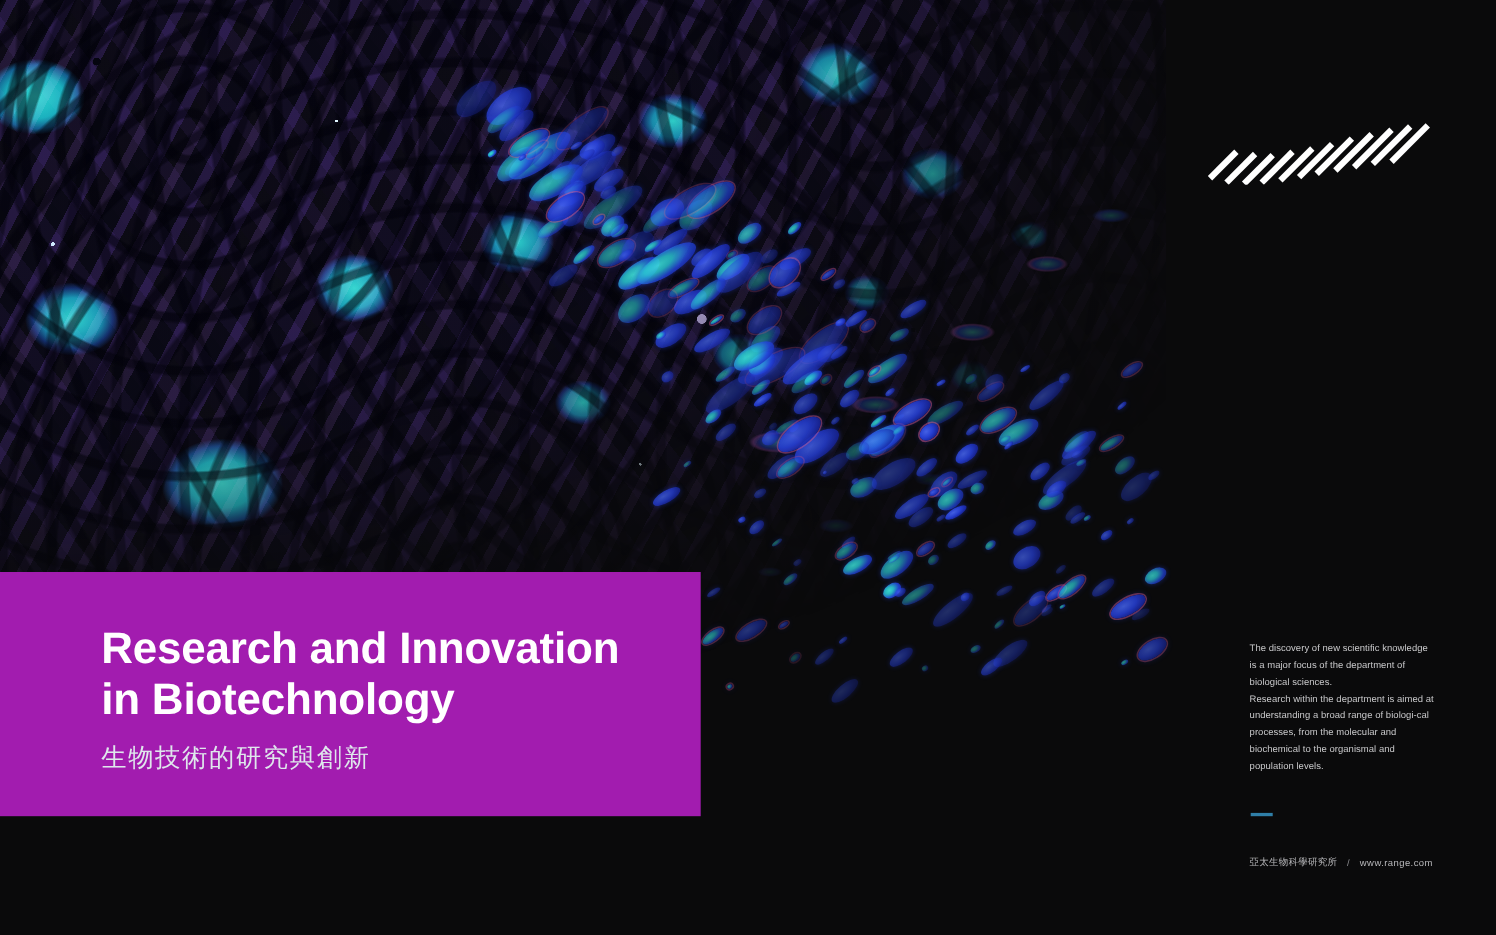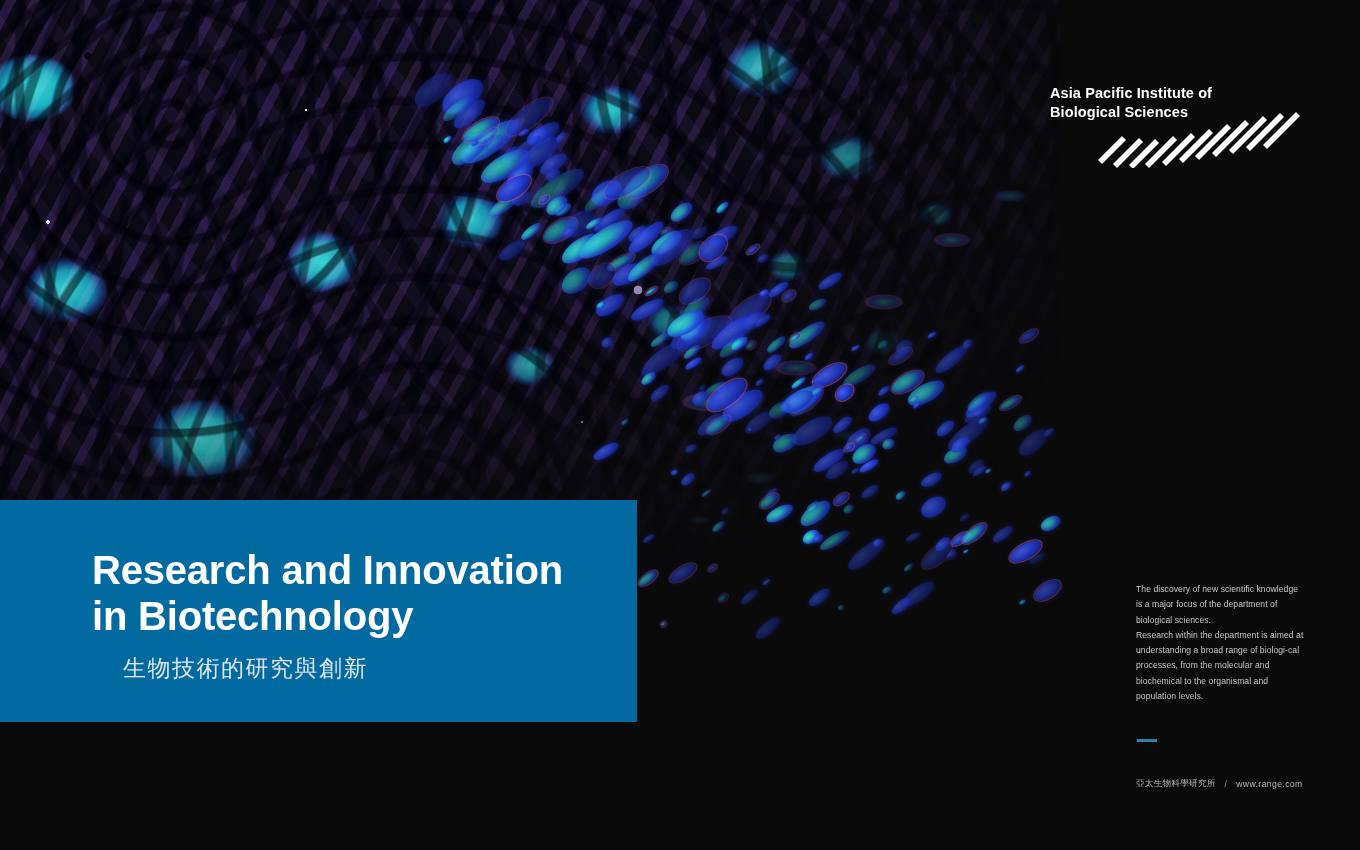--- a/index.html
+++ b/index.html
@@ -152,30 +152,30 @@
   
   .brand { position:absolute; left:1050px; top:84px; width:260px; }
   .brand-name {
     color:#ffffff; font-size:14.5px; font-weight:bold;
     line-height:1.28; letter-spacing:.1px; white-space:pre-line;
   }
   .logo-mark { position:absolute; left:1098px; top:104px; width:205px; height:64px; }
 
   
   .title-panel {
-    position:absolute; left:0; top:500px; width:637px; height:222px;
-    background:#0369a1; padding:48px 0 0 92px;
+    position:absolute; left:0; top:520px; width:637px; height:222px;
+    background:#a21caf; padding:48px 0 0 92px;
   }
   .title-en {
     color:#ffffff; font-size:40px; font-weight:bold;
     line-height:1.14; letter-spacing:-0.2px; white-space:pre-line;
   }
   .title-zh {
     margin-top:14px; color:#dfe7ec; font-size:23px;
-    font-weight:normal; letter-spacing:1.5px;margin-left:31px;
+    font-weight:normal; letter-spacing:1.5px;
   }
 
   
   .body-copy {
     position:absolute; left:1136px; top:582px; width:170px;
     color:#c9c9cb; font-size:8.6px; line-height:1.78;
     letter-spacing:.05px; white-space:pre-line;
   }
   .rule {
     position:absolute; left:1137px; top:739px;
@@ -427,24 +427,20 @@
       <div class="cell blue" style="left: 962.627px; top: 408.18px; width: 30.1475px; height: 12.1257px; opacity: 0.405024; transform: rotate(-31.2953deg);"></div>
       <div class="cell blue" style="left: 966.81px; top: 462.359px; width: 17.6355px; height: 8.7369px; opacity: 0.341153; transform: rotate(-41.8931deg);"></div>
       <div class="cell blue" style="left: 934.207px; top: 539.105px; width: 18.3523px; height: 10.3617px; opacity: 0.653977; transform: rotate(-41.1363deg);"></div>
       <div class="cell blue" style="left: 974.218px; top: 409.673px; width: 10.6235px; height: 6.1147px; opacity: 0.415639; transform: rotate(-28.4192deg);"></div>
       <div class="cell pinkring" style="left: 789.435px; top: 335.256px; width: 11.7886px; height: 5.10901px; opacity: 0.704578; transform: rotate(-36.5038deg);"></div>
       <div class="cell" style="left: 881.814px; top: 587.327px; width: 10.1026px; height: 6.25016px; opacity: 0.401379; transform: rotate(-28.2052deg);"></div>
       <div class="cell" style="left: 977.753px; top: 418.029px; width: 10.2465px; height: 5.04338px; opacity: 0.427386; transform: rotate(-28.5342deg);"></div>
       <div class="cell blue" style="left: 1023.55px; top: 472.362px; width: 6.53674px; height: 3.51052px; opacity: 0.576725; transform: rotate(-39.289deg);"></div>
     </div>
 
-  <div class="brand">
-    <div class="brand-name">Asia Pacific Institute of
-Biological Sciences</div>
-  </div>
 
   <svg class="logo-mark" viewBox="0 0 205 64">
     <g stroke="#ffffff" stroke-width="5.6" stroke-linecap="butt">
       <line x1="2" y1="58" x2="26" y2="34"></line>
       <line x1="17" y1="62" x2="43" y2="36"></line>
       <line x1="33" y1="63" x2="59" y2="37"></line>
       <line x1="49" y1="62" x2="77" y2="34"></line>
       <line x1="66" y1="60" x2="95" y2="31"></line>
       <line x1="83" y1="57" x2="113" y2="27"></line>
       <line x1="99" y1="54" x2="131" y2="22"></line>

